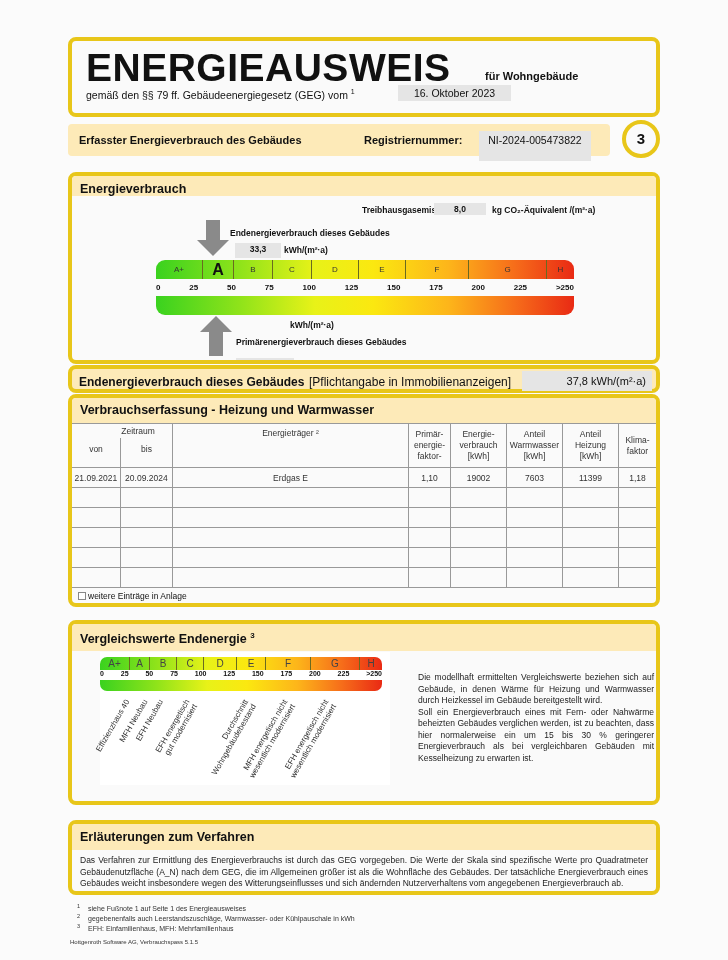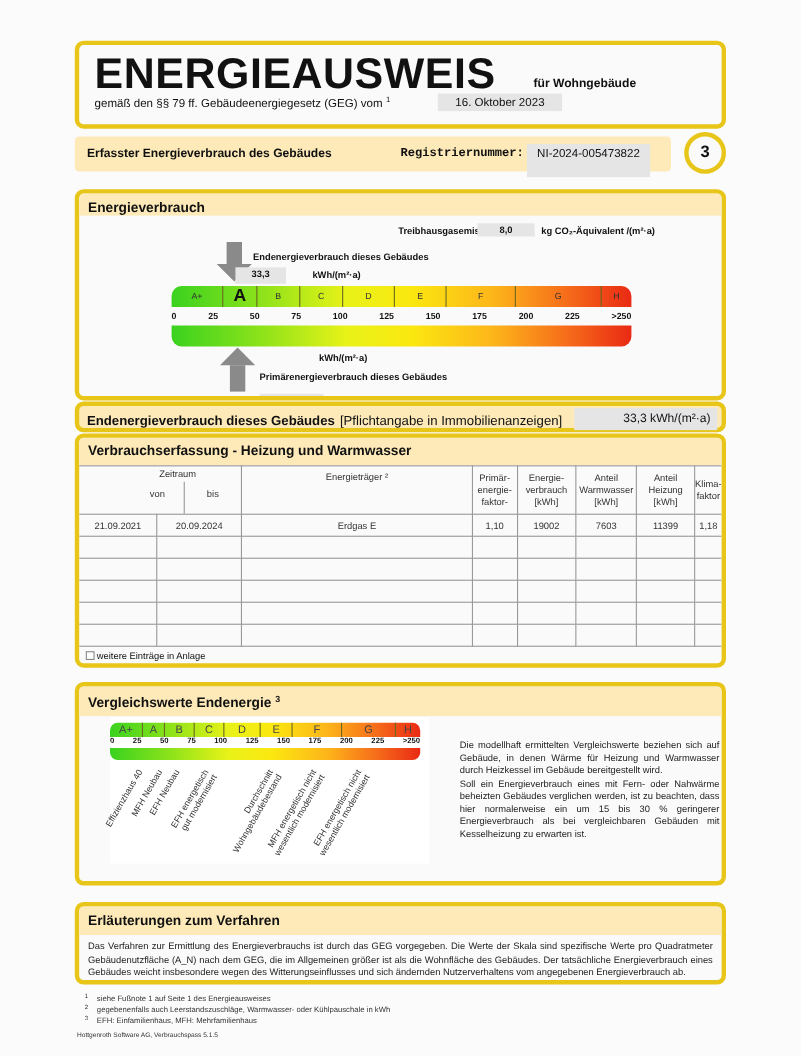--- a/index.html
+++ b/index.html
@@ -11,21 +11,21 @@
   #title-box { left: 68px; top: 37px; width: 592px; height: 80px; }
   #title-box .big { position: absolute; left: 14px; top: 5px; font-size: 39px; font-weight: bold; letter-spacing: 0.5px; }
   #title-box .sub { position: absolute; left: 413px; top: 29px; font-size: 11px; font-weight: bold; }
   #title-box .law { position: absolute; left: 14px; top: 47px; font-size: 10.5px; }
   #title-box .law sup { font-size: 7px; }
   #title-box .date { position: absolute; left: 326px; top: 44px; width: 113px; height: 16px; background: #e5e5e5; font-size: 10.5px; text-align: center; line-height: 16px; }
 
   
   #reg-bar { position: absolute; left: 68px; top: 124px; width: 542px; height: 32px; background: #fdeab8; border-radius: 4px; font-size: 11px; font-weight: bold; }
   #reg-bar .l { position: absolute; left: 11px; top: 10px; }
-  #reg-bar .m { position: absolute; left: 296px; top: 10px; font-family: Liberation Mono, monospace; }
+  #reg-bar .m { position: absolute; left: 296px; top: 10px; }
   #reg-bar .v { position: absolute; left: 411px; top: 7px; width: 112px; height: 30px; background: #e5e5e5; font-weight: normal; text-align: center; line-height: 18px; font-size: 10.5px; }
   #page-num { position: absolute; left: 622px; top: 120px; width: 38px; height: 38px; border: 4px solid #e8c619; border-radius: 50%; background: #fafafa; text-align: center; line-height: 30px; font-weight: bold; font-size: 15px; }
 
   
   #energy-box { left: 68px; top: 172px; width: 592px; height: 192px; overflow: hidden; }
   #energy-box .hdr { height: 20px; padding: 6px 8px; font-size: 12.5px; }
   .abs { position: absolute; }
   .tx { font-size: 8.5px; font-weight: bold; }
   .grey { background: #e5e5e5; text-align: center; }
 
@@ -96,21 +96,21 @@
 <div class="box" id="energy-box">
   <div class="hdr">Energieverbrauch</div>
   <div class="abs tx" style="left:290px;top:29px;">Treibhausgasemissionen</div>
   <div class="abs tx grey" style="left:362px;top:27px;width:52px;height:12px;line-height:12px;">8,0</div>
   <div class="abs tx" style="left:420px;top:29px;">kg CO₂-Äquivalent /(m²·a)</div>
 
   <div class="abs" style="left:134px;top:44px;width:14px;height:20px;background:#8a8a8a;"></div>
   <div class="abs" style="left:125px;top:64px;width:0;height:0;border-left:16px solid transparent;border-right:16px solid transparent;border-top:16px solid #8a8a8a;"></div>
 
   <div class="abs tx" style="left:158px;top:52px;">Endenergieverbrauch dieses Gebäudes</div>
-  <div class="abs tx grey" style="left:142px;top:67px;width:46px;height:15px;line-height:13px;">33,3</div>
+  <div class="abs tx grey" style="left:163px;top:67px;width:46px;height:15px;line-height:13px;">33,3</div>
   <div class="abs tx" style="left:212px;top:69px;">kWh/(m²·a)</div>
 
   <div class="scale" style="left:84px;top:84px;width:418px;">
     <div class="seg" style="width:47px">A+</div>
     <div class="seg big" style="width:31px">A</div>
     <div class="seg" style="width:39px">B</div>
     <div class="seg" style="width:39px">C</div>
     <div class="seg" style="width:47px">D</div>
     <div class="seg" style="width:47px">E</div>
     <div class="seg" style="width:63px">F</div>
@@ -136,32 +136,32 @@
   <div class="abs" style="left:137px;top:156px;width:14px;height:24px;background:#8a8a8a;"></div>
 
   <div class="abs tx grey" style="left:164px;top:142px;width:58px;height:13px;line-height:13px;margin-top:40px;">36,6</div>
   <div class="abs tx" style="left:218px;top:144px;">kWh/(m²·a)</div>
   <div class="abs tx" style="left:164px;top:161px;">Primärenergieverbrauch dieses Gebäudes</div>
 </div>
 
 <div class="box" id="end-bar">
   <span class="l">Endenergieverbrauch dieses Gebäudes</span>
   <span class="l2">[Pflichtangabe in Immobilienanzeigen]</span>
-  <span class="v">33,3 kWh/(m²·a)</span>
+  <span class="v">37,8 kWh/(m²·a)</span>
 </div>
 
 <div class="box" id="table-box">
   <div class="hdr">Verbrauchserfassung - Heizung und Warmwasser</div>
   <table>
     <tbody>
         <tr>
       <th colspan="2" style="width:100px;padding:0;">
         <div style="height:14px;line-height:14px;padding-left:32px;">Zeitraum</div>
         <div style="display:flex;height:29px;">
-          <div style="width:48px;line-height:22px;margin-left:47px;">von</div>
+          <div style="width:48px;line-height:22px;">von</div>
           <div style="width:52px;border-left:1px solid #999;line-height:22px;">bis</div>
         </div>
       </th>
       <th style="width:236px;vertical-align:top;padding-top:4px;">Energieträger ²</th>
       <th style="width:42px;white-space:pre-line;">Primär-
 energie-
 faktor-</th>
       <th style="width:56px;white-space:pre-line;">Energie-
 verbrauch
 [kWh]</th>

